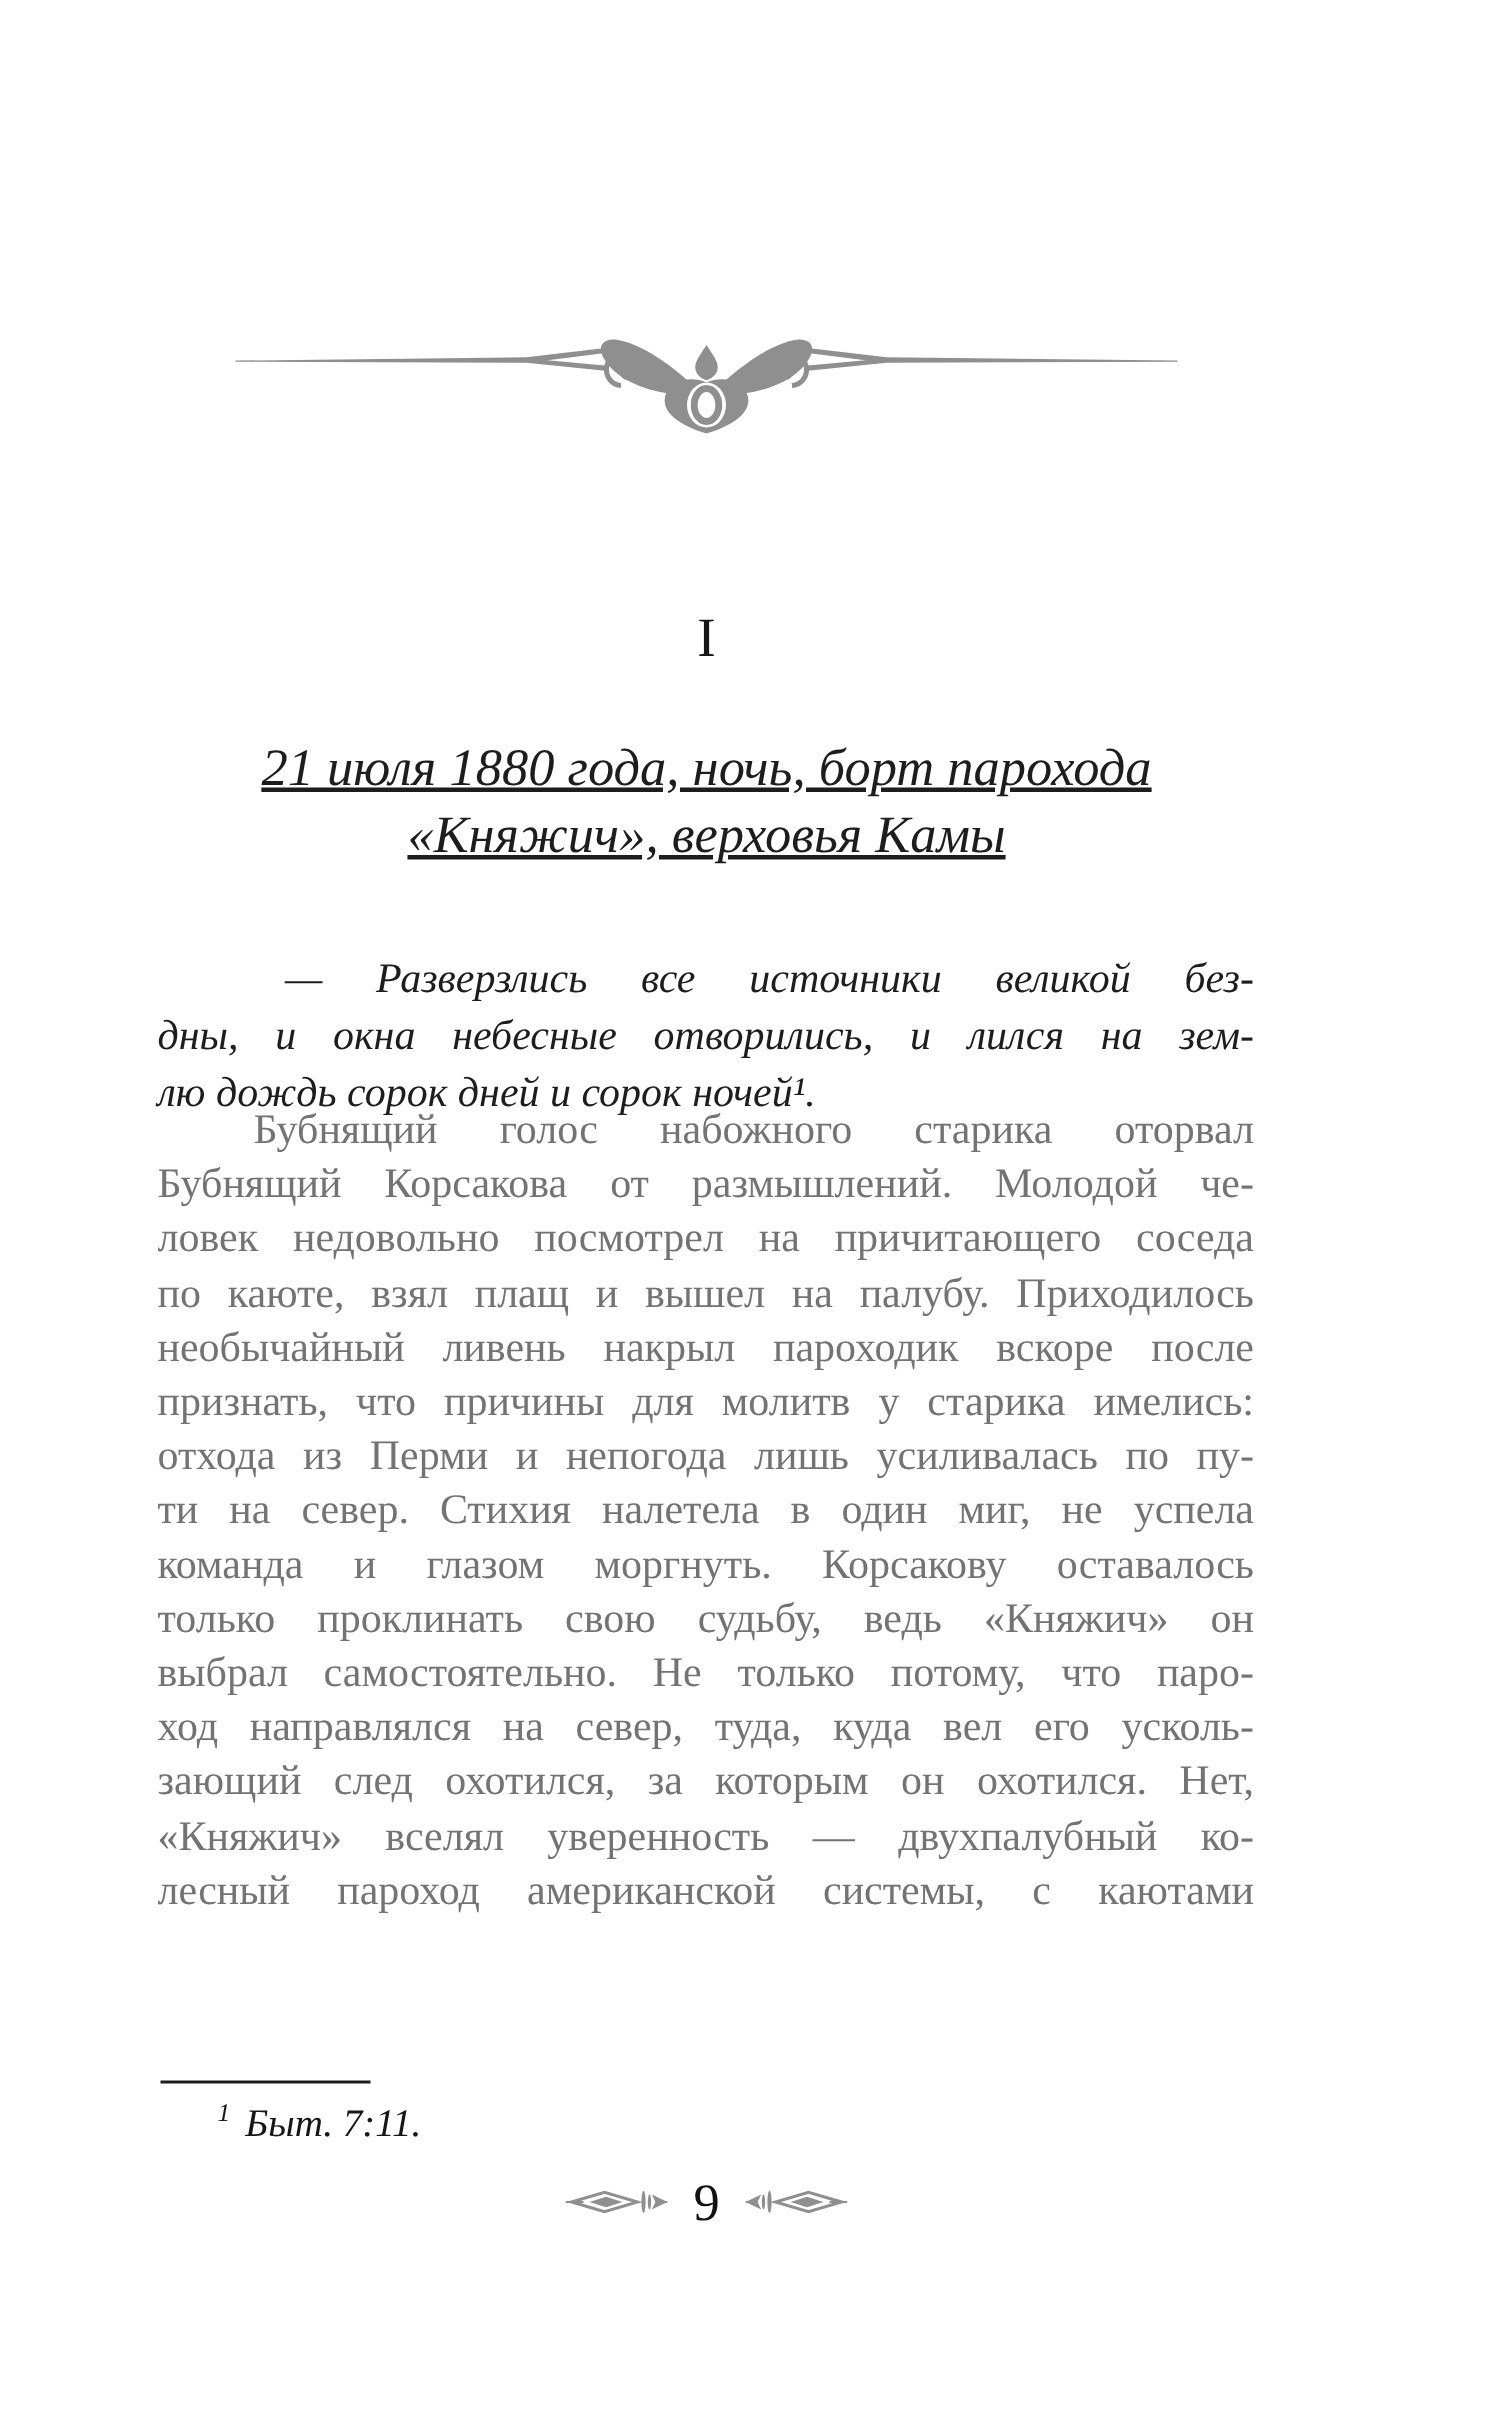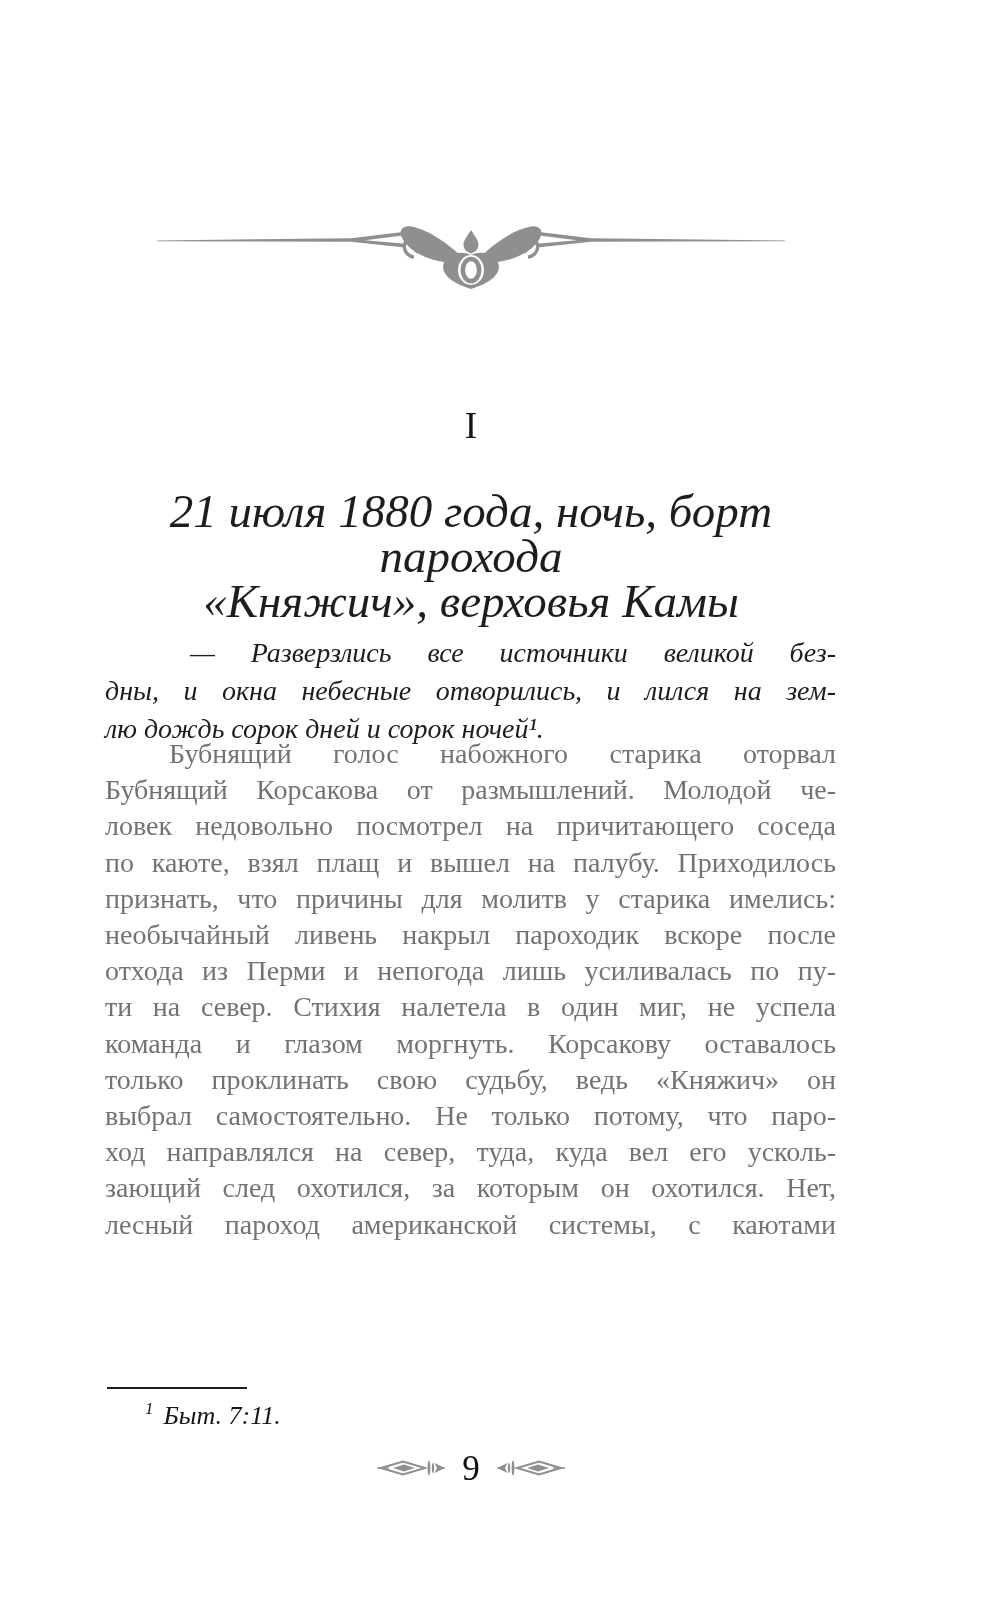--- a/index.html
+++ b/index.html
@@ -8,22 +8,23 @@
     background:#ffffff; overflow:hidden; color:#1a1a1a;
     font-family:"Liberation Serif", serif;
   }
   .orn { position:absolute; }
   .chapter-num {
     position:absolute; top:406px; left:105px; width:732px;
     text-align:center; font-size:37px; line-height:40px; color:#161616;
   }
   .dateline {
     position:absolute; top:489px; left:85px; width:772px;
-    text-align:center; font-style:italic; font-size:47px; line-height:45px;
+    text-align:center; font-style:italic; font-size:35px; line-height:45px;
     color:#1d1d1d;
+    text-decoration:underline;
   }
   .epigraph {
     position:absolute; top:590px; left:105px; width:731px;
     font-style:italic; font-size:28px; line-height:38px; color:#1d1d1d;
   }
   .bodytext {
     position:absolute; top:736px; left:105px; width:731px;
     font-size:28px; line-height:36.2px; color:#737373;
   }
   .jline { text-align:justify; text-align-last:justify; }
@@ -92,29 +93,30 @@
     <div class="jline indent-epi">— Разверзлись все источники великой без-</div>
     <div class="jline">дны, и окна небесные отворились, и лился на зем-</div>
     <div class="jline-last">лю дождь сорок дней и сорок ночей¹.</div>
   </div>
 
   <div class="bodytext">
     <div class="jline indent-par">Бубнящий голос набожного старика оторвал</div>
     <div class="jline">Бубнящий Корсакова от размышлений. Молодой че-</div>
     <div class="jline">ловек недовольно посмотрел на причитающего соседа</div>
     <div class="jline">по каюте, взял плащ и вышел на палубу. Приходилось</div>
+    <div class="jline">необычайный ливень накрыл пароходик вскоре после</div>
     <div class="jline">признать, что причины для молитв у старика имелись:</div>
-    <div class="jline">необычайный ливень накрыл пароходик вскоре после</div>
     <div class="jline">отхода из Перми и непогода лишь усиливалась по пу-</div>
     <div class="jline">ти на север. Стихия налетела в один миг, не успела</div>
     <div class="jline">команда и глазом моргнуть. Корсакову оставалось</div>
     <div class="jline">только проклинать свою судьбу, ведь «Княжич» он</div>
     <div class="jline">выбрал самостоятельно. Не только потому, что паро-</div>
     <div class="jline">ход направлялся на север, туда, куда вел его усколь-</div>
     <div class="jline">зающий след охотился, за которым он охотился. Нет,</div>
+    <div class="jline">«Княжич» вселял уверенность — двухпалубный ко-</div>
     <div class="jline">лесный пароход американской системы, с каютами</div>
   </div>
 
   <div class="footnote-rule"></div>
   <div class="footnote">
     <sup>1</sup><span>Быт. 7:11.</span>
   </div>
 
   <div class="page-footer">
     <svg width="68" height="18" viewBox="0 0 68 18" aria-hidden="true">

